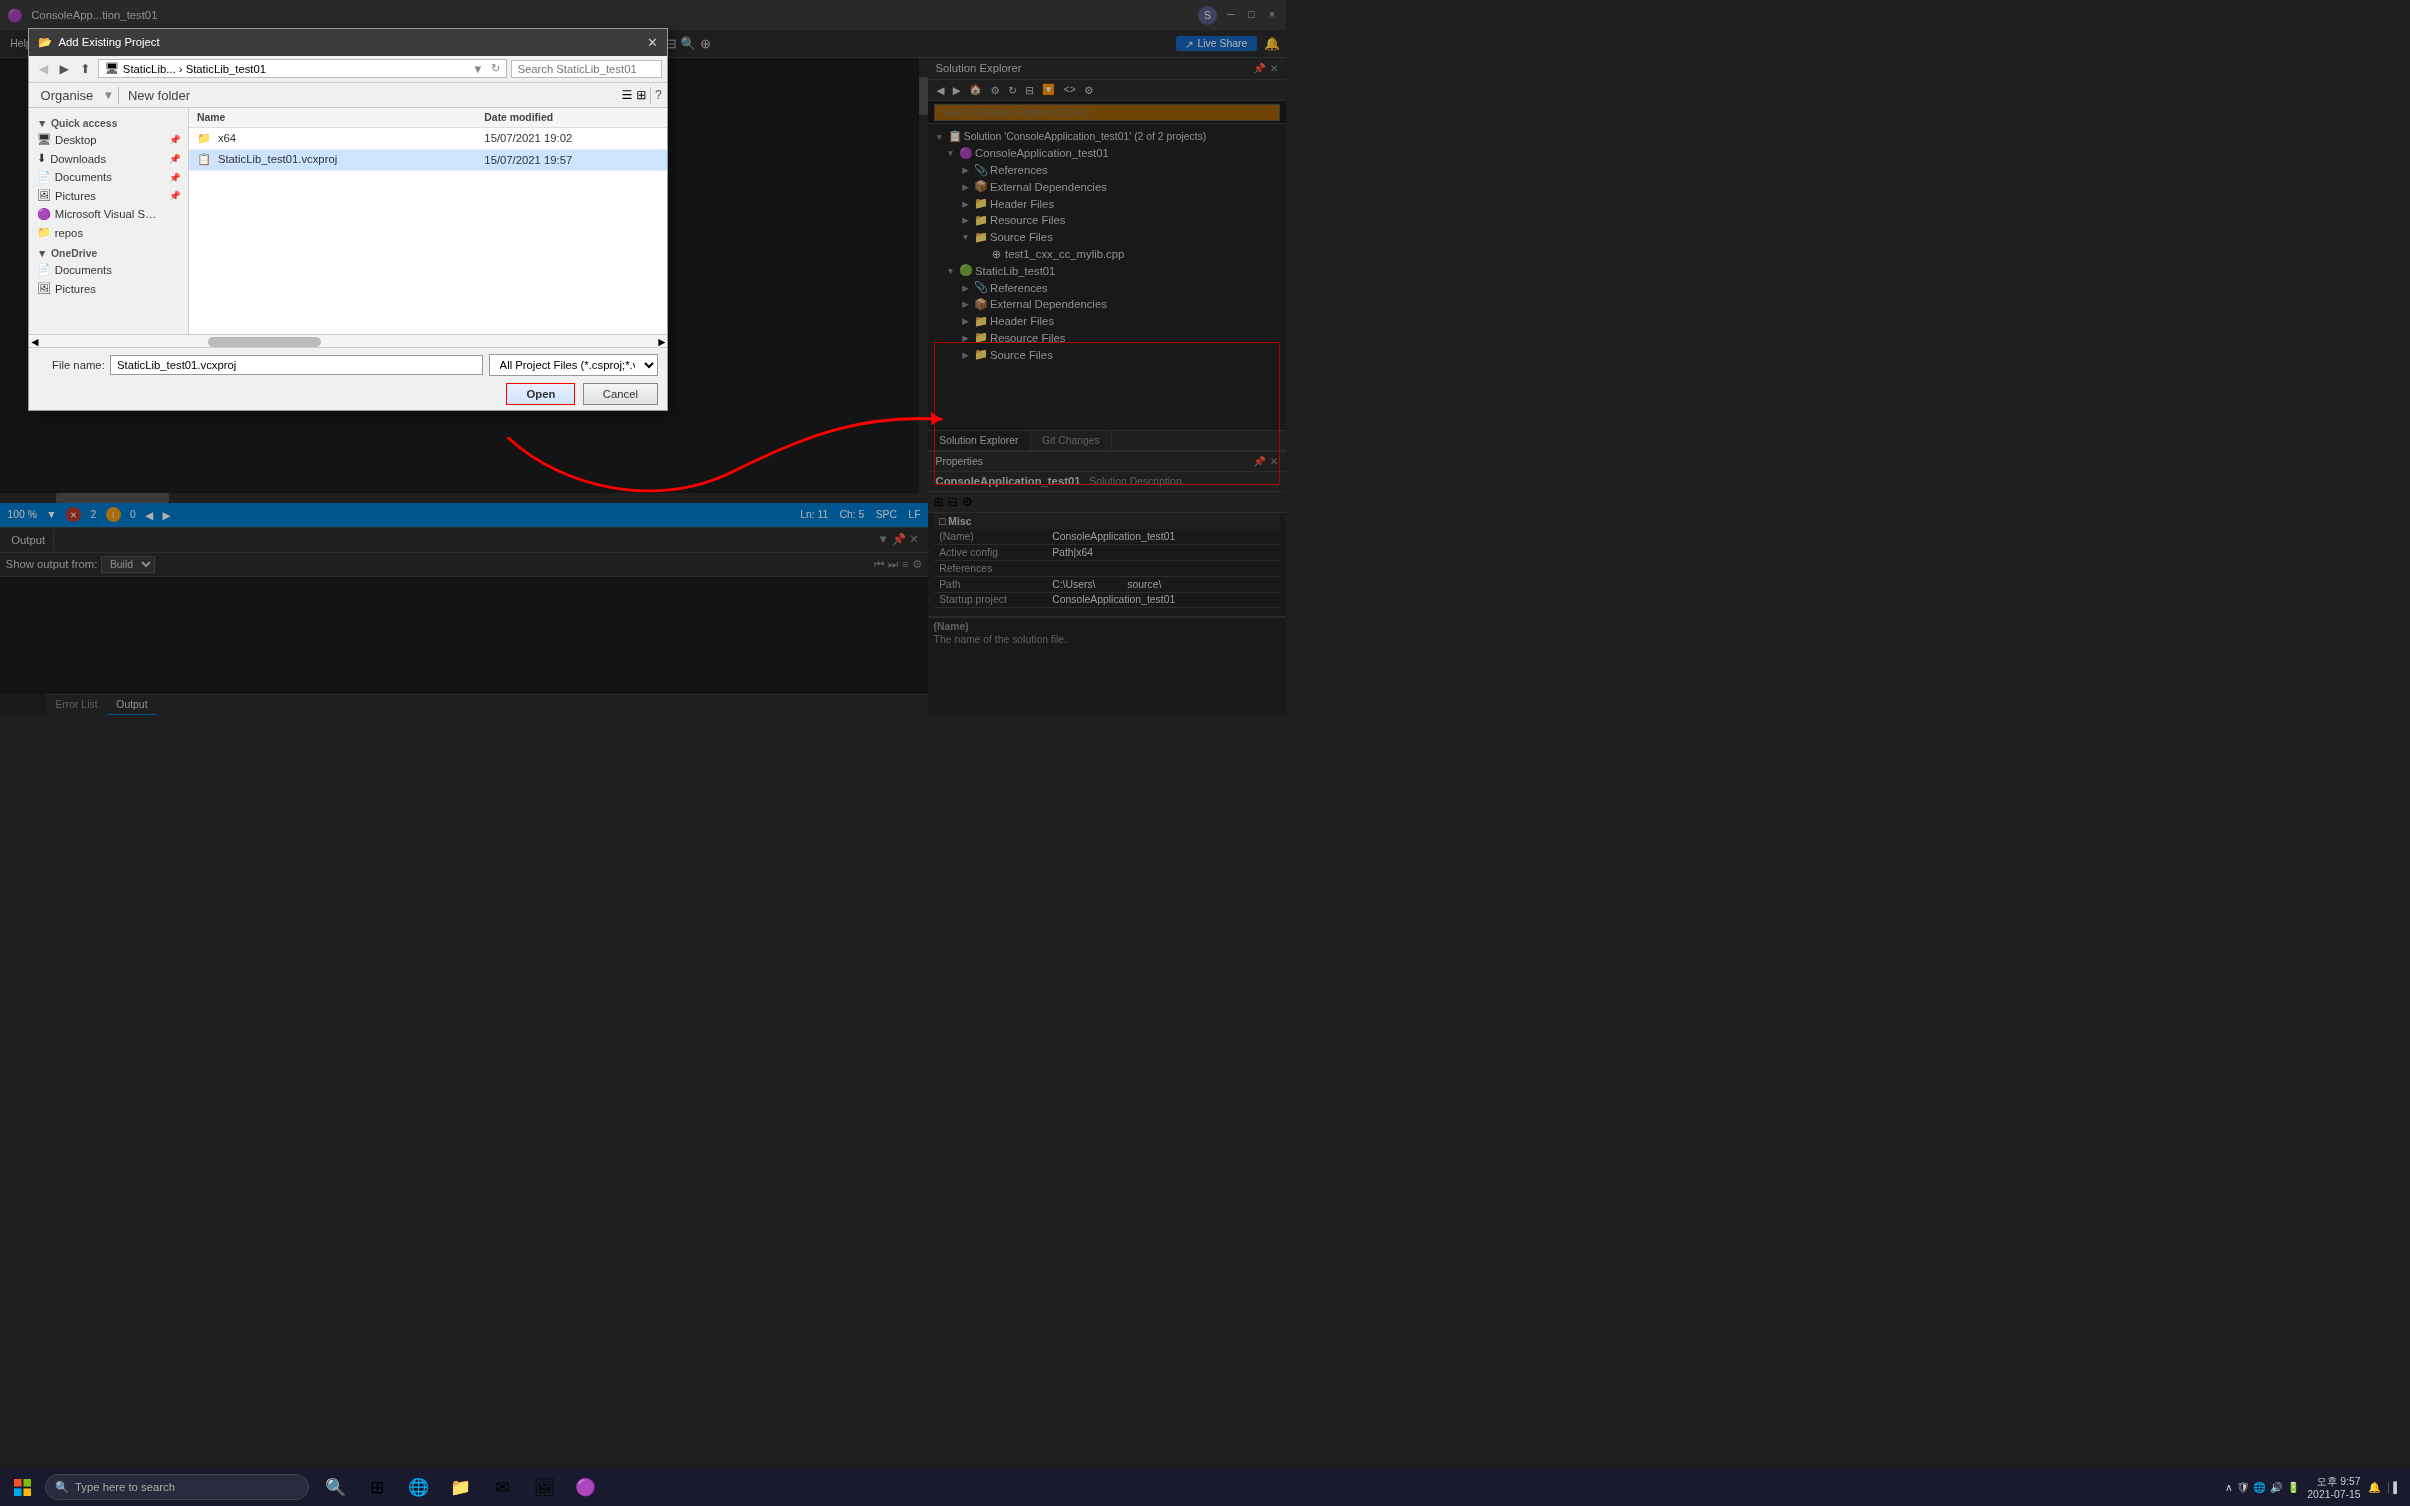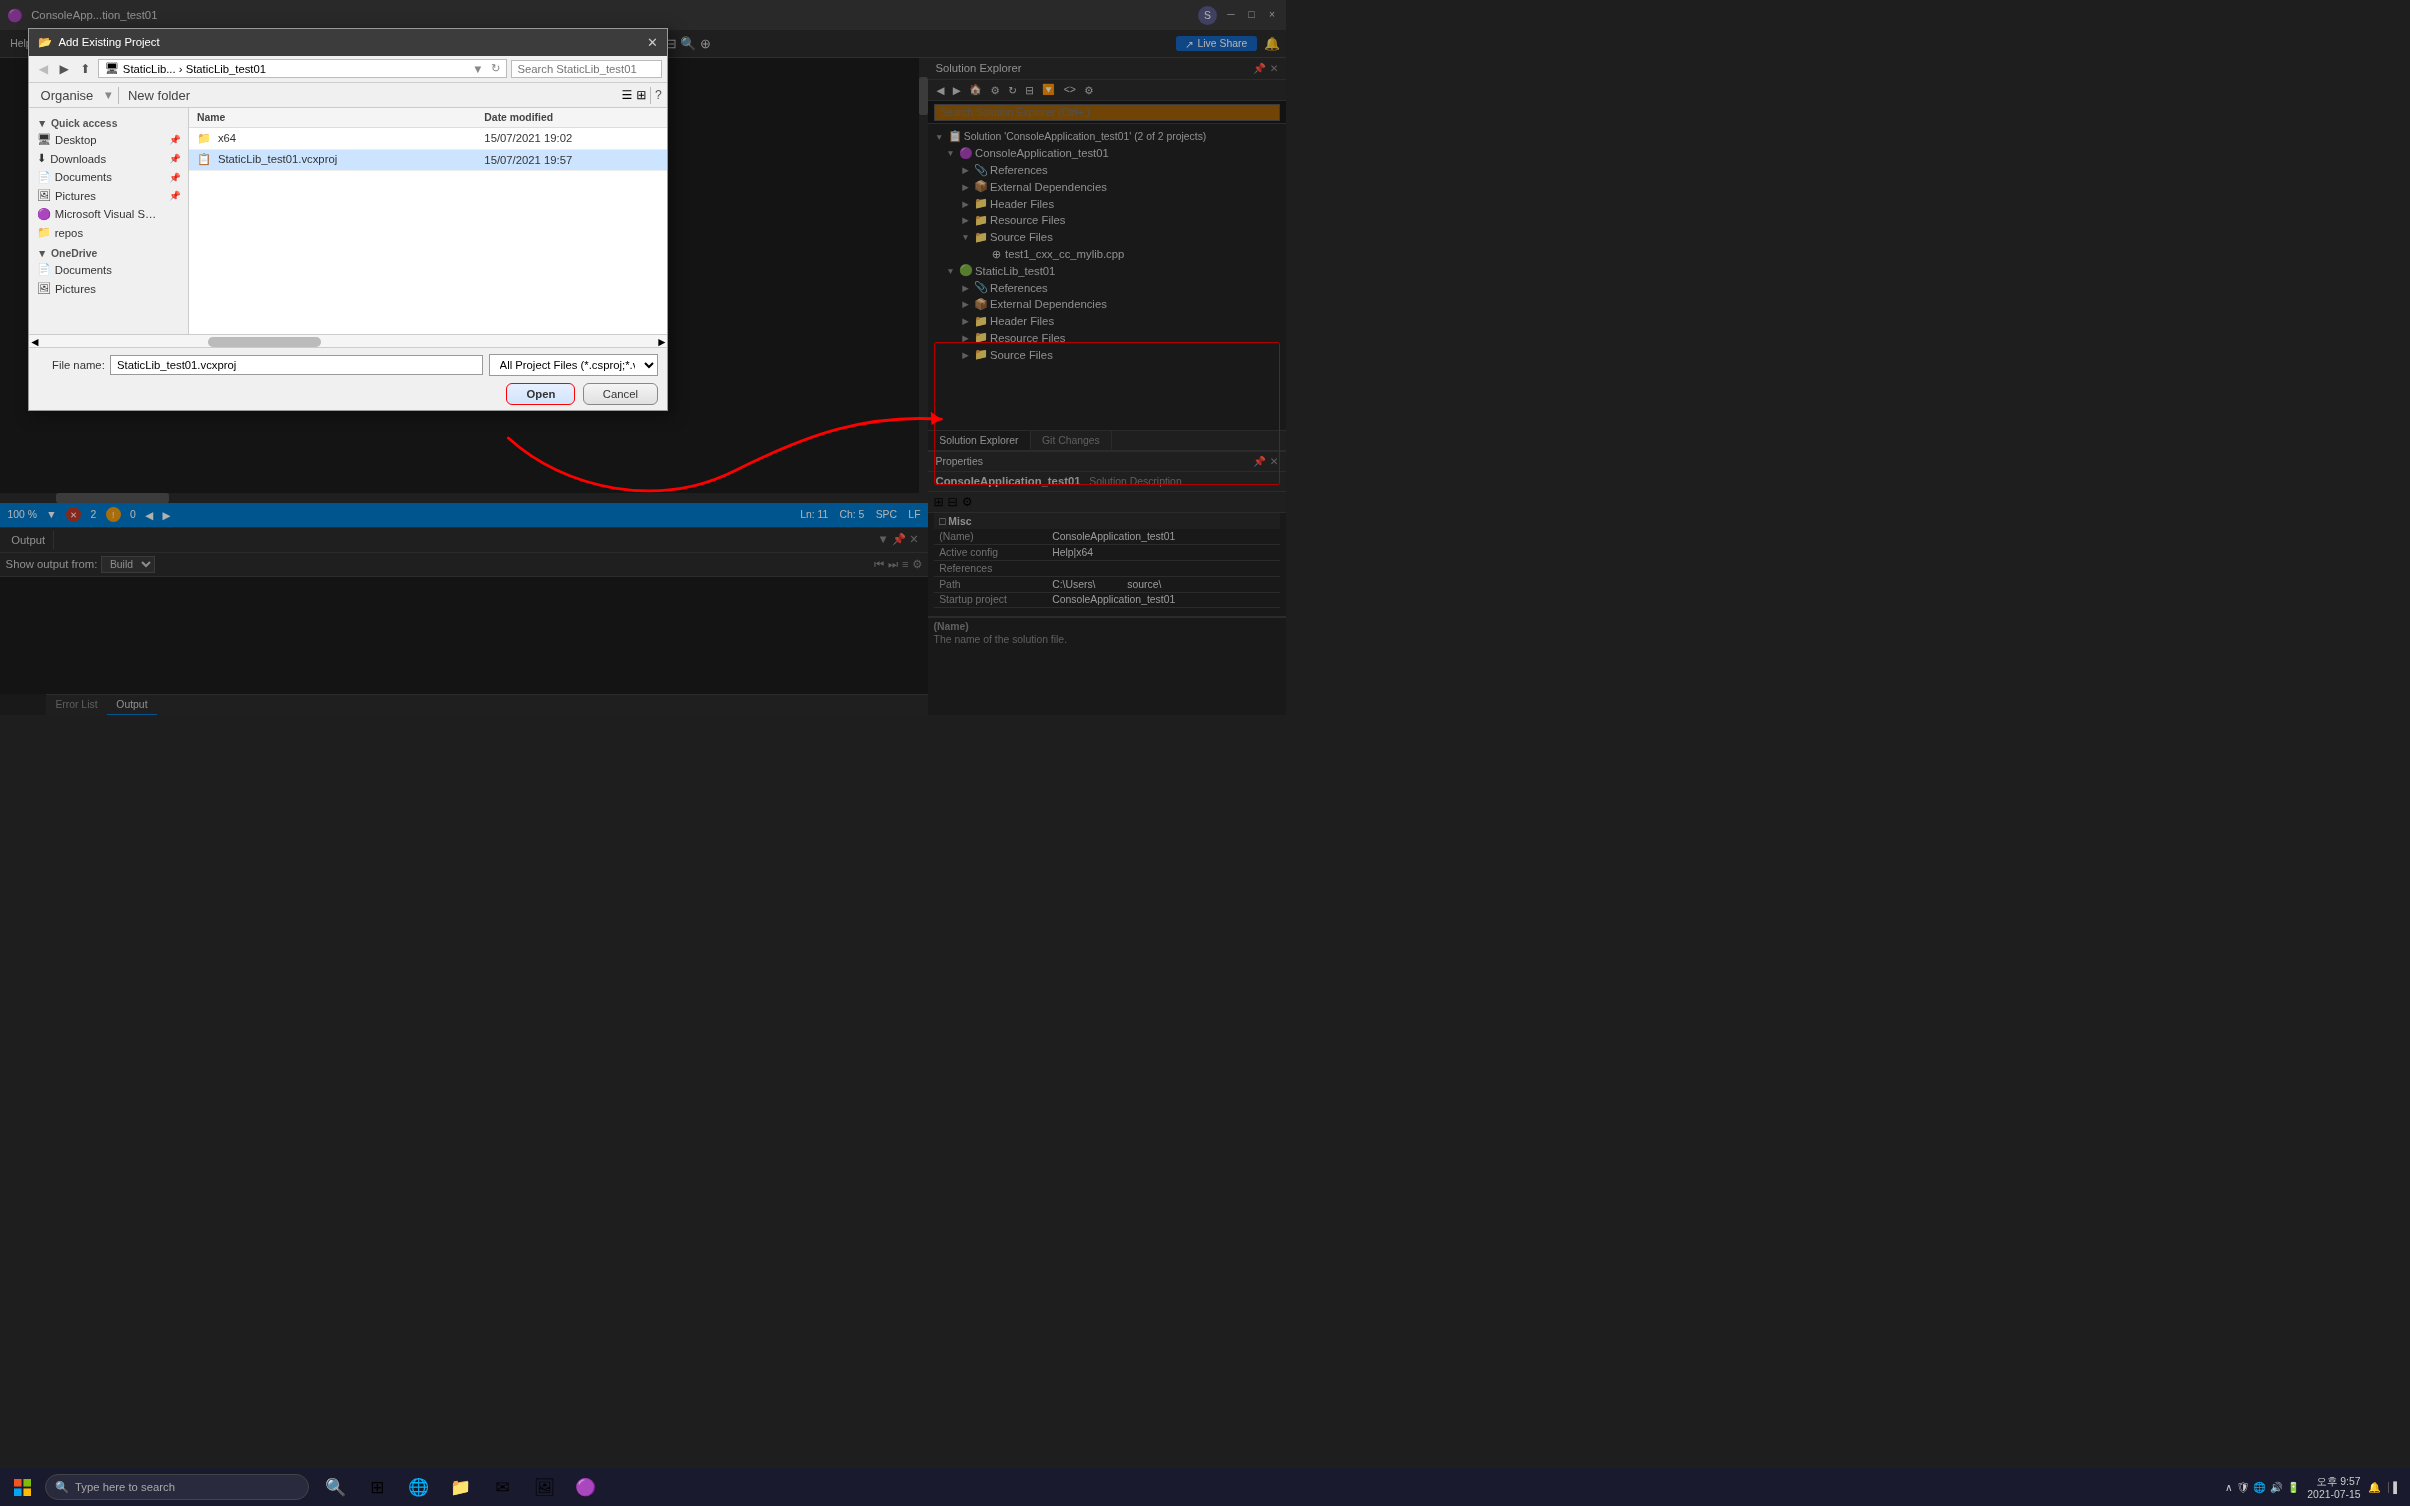--- a/index.html
+++ b/index.html
@@ -399,21 +399,21 @@
       justify-content: flex-end;
       gap: 7.5px;
     }
     .dlg-btn {
       padding: 3.8px 19px;
       font-size: 11.3px;
       cursor: pointer;
       border: 0.9px solid #888;
       background: linear-gradient(to bottom, #f5f5f5, #e0e0e0);
       color: #333;
-      border-radius: 6px;
+      border-radius: 0;
     }
     .dlg-btn.primary {
       border: 1.9px solid red;
       background: linear-gradient(to bottom, #e8f0fe, #d0e4fc);
       font-weight: bold;
     }
 
     
     .se-tabs {
       display: flex;
@@ -715,21 +715,21 @@
         <div style="padding:0 5.6px;">
           <div class="props-section">□ Misc</div>
           <table class="props-table">
             <tbody>
                 <tr class="props-row">
               <td>(Name)</td>
               <td>ConsoleApplication_test01</td>
             </tr>
             <tr class="props-row">
               <td>Active config</td>
-              <td>Help|x64</td>
+              <td>Path|x64</td>
             </tr>
             <tr class="props-row">
               <td>References</td>
               <td></td>
             </tr>
             <tr class="props-row">
               <td>Path</td>
               <td>C:\Users\&nbsp;&nbsp;&nbsp;&nbsp;&nbsp;&nbsp;&nbsp;&nbsp;&nbsp;&nbsp;&nbsp;source\</td>
             </tr>
             <tr class="props-row">

